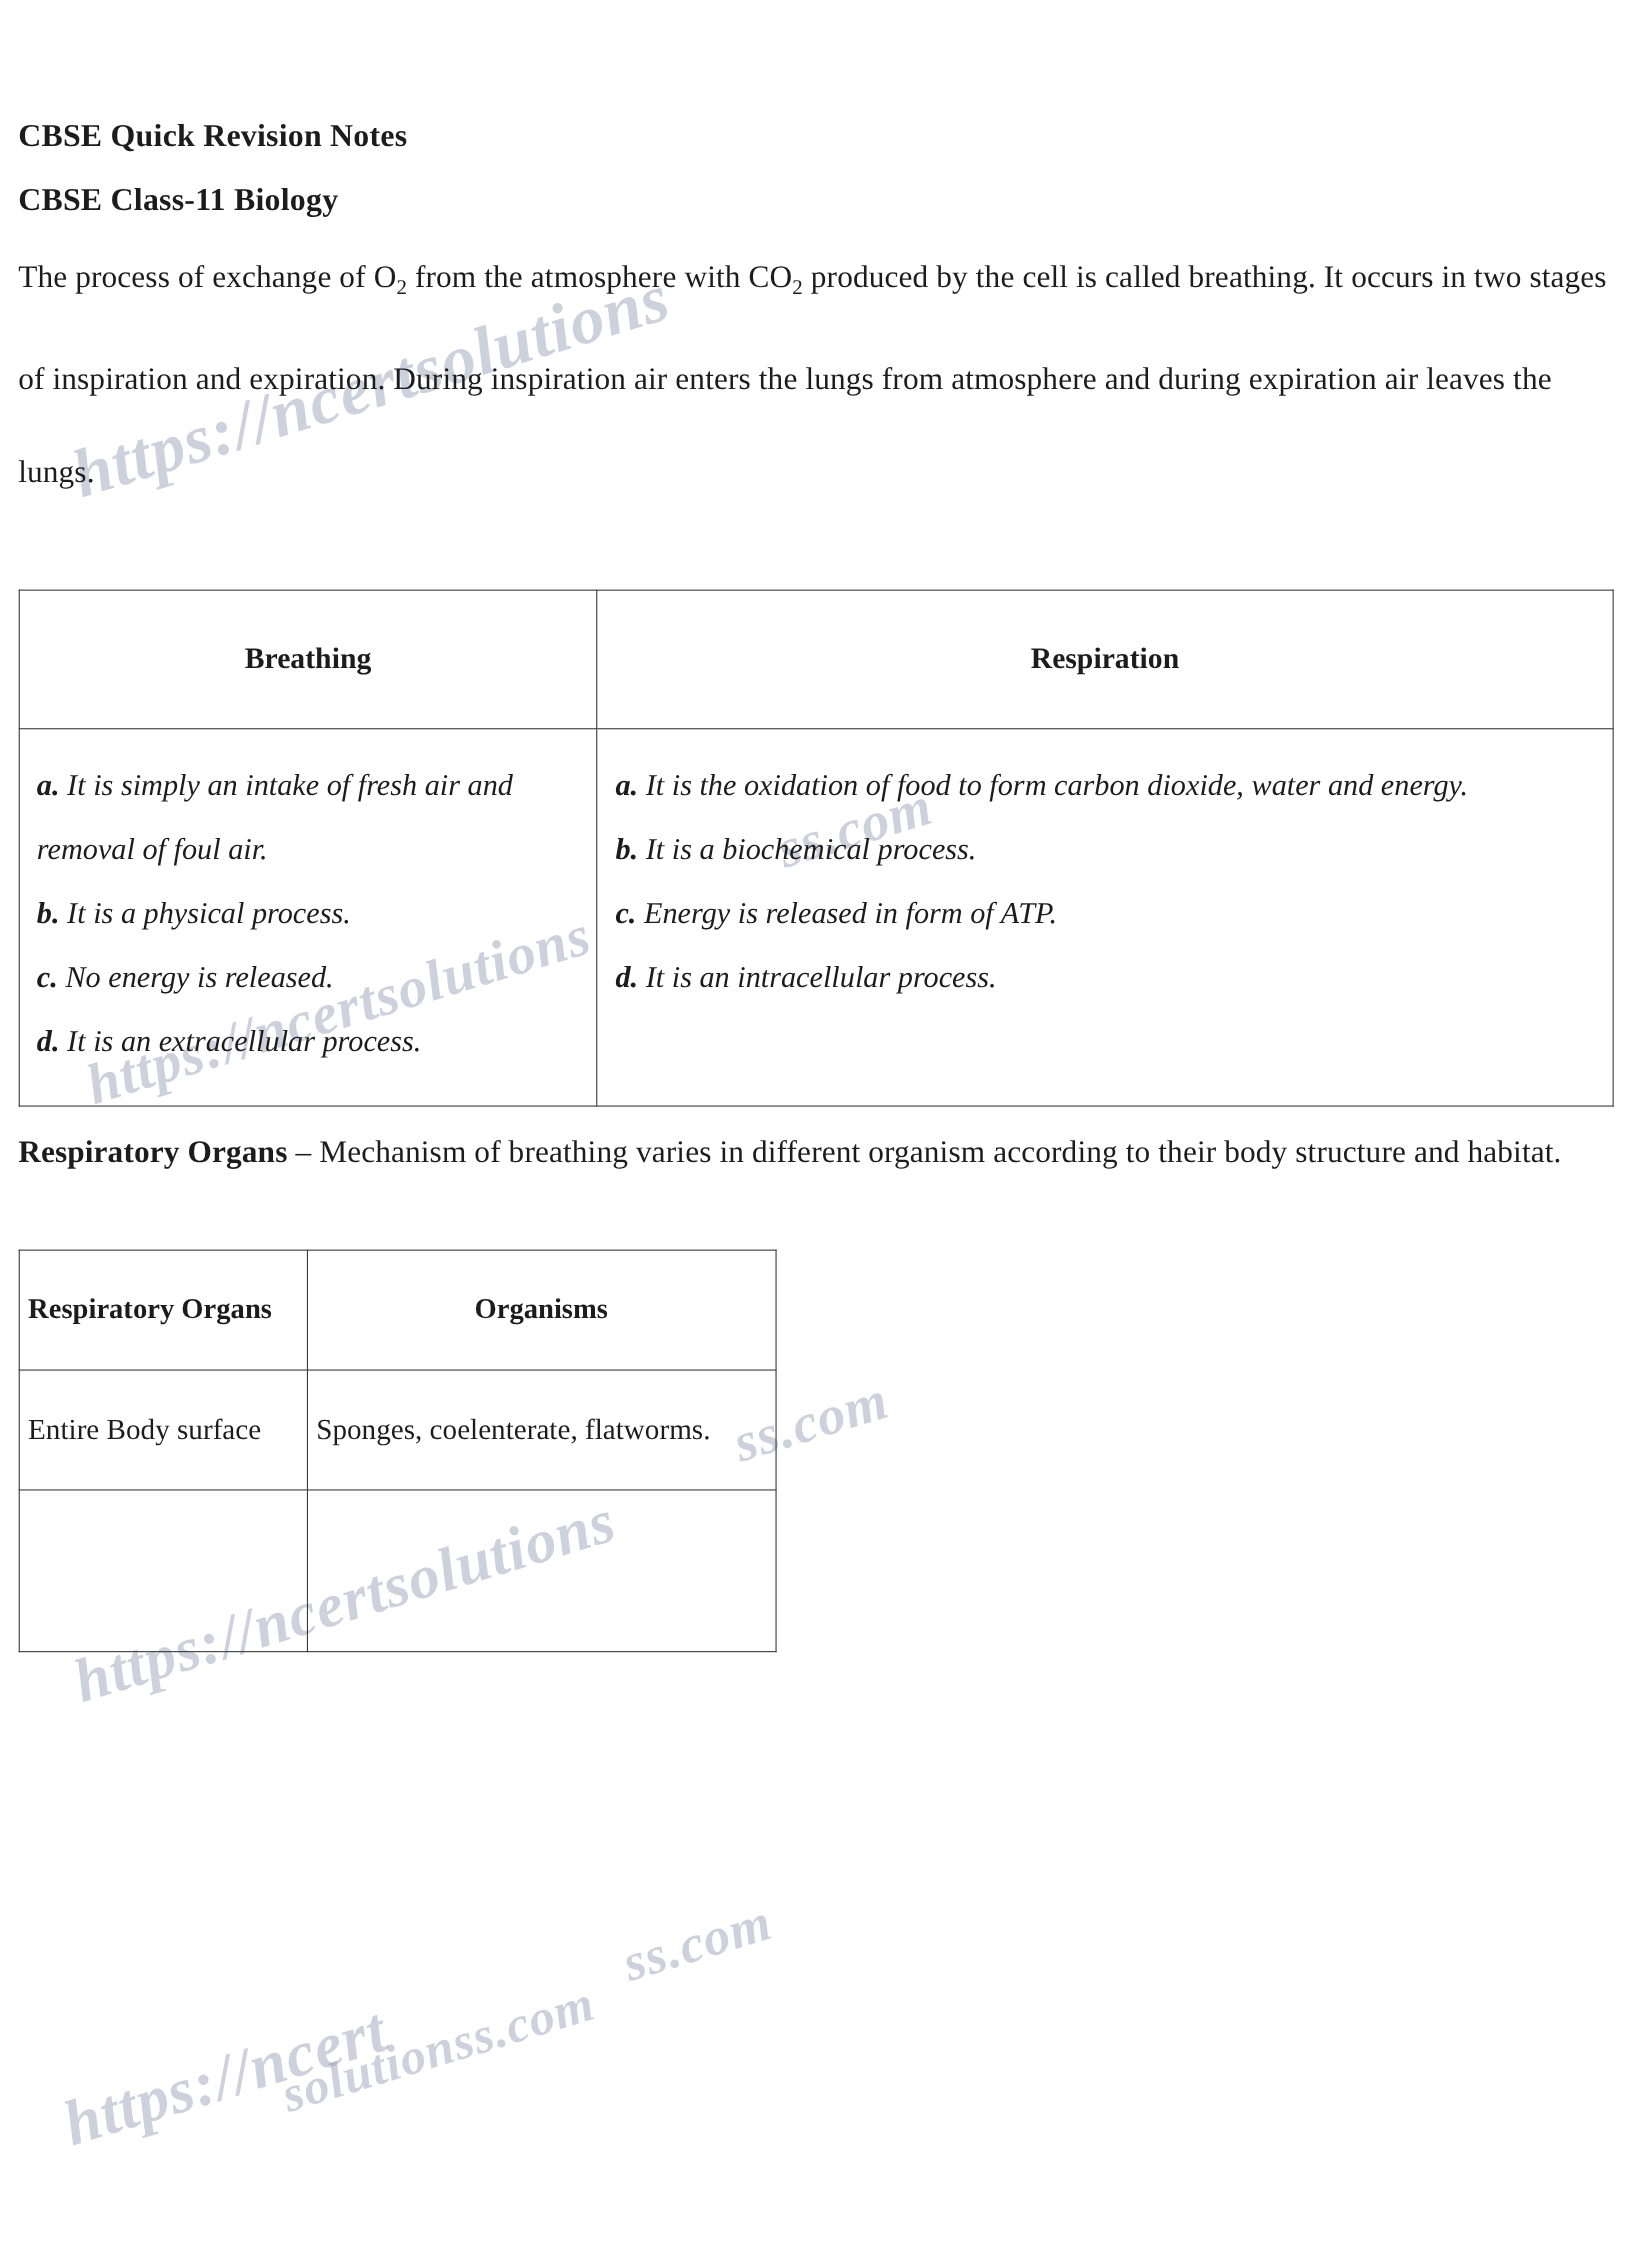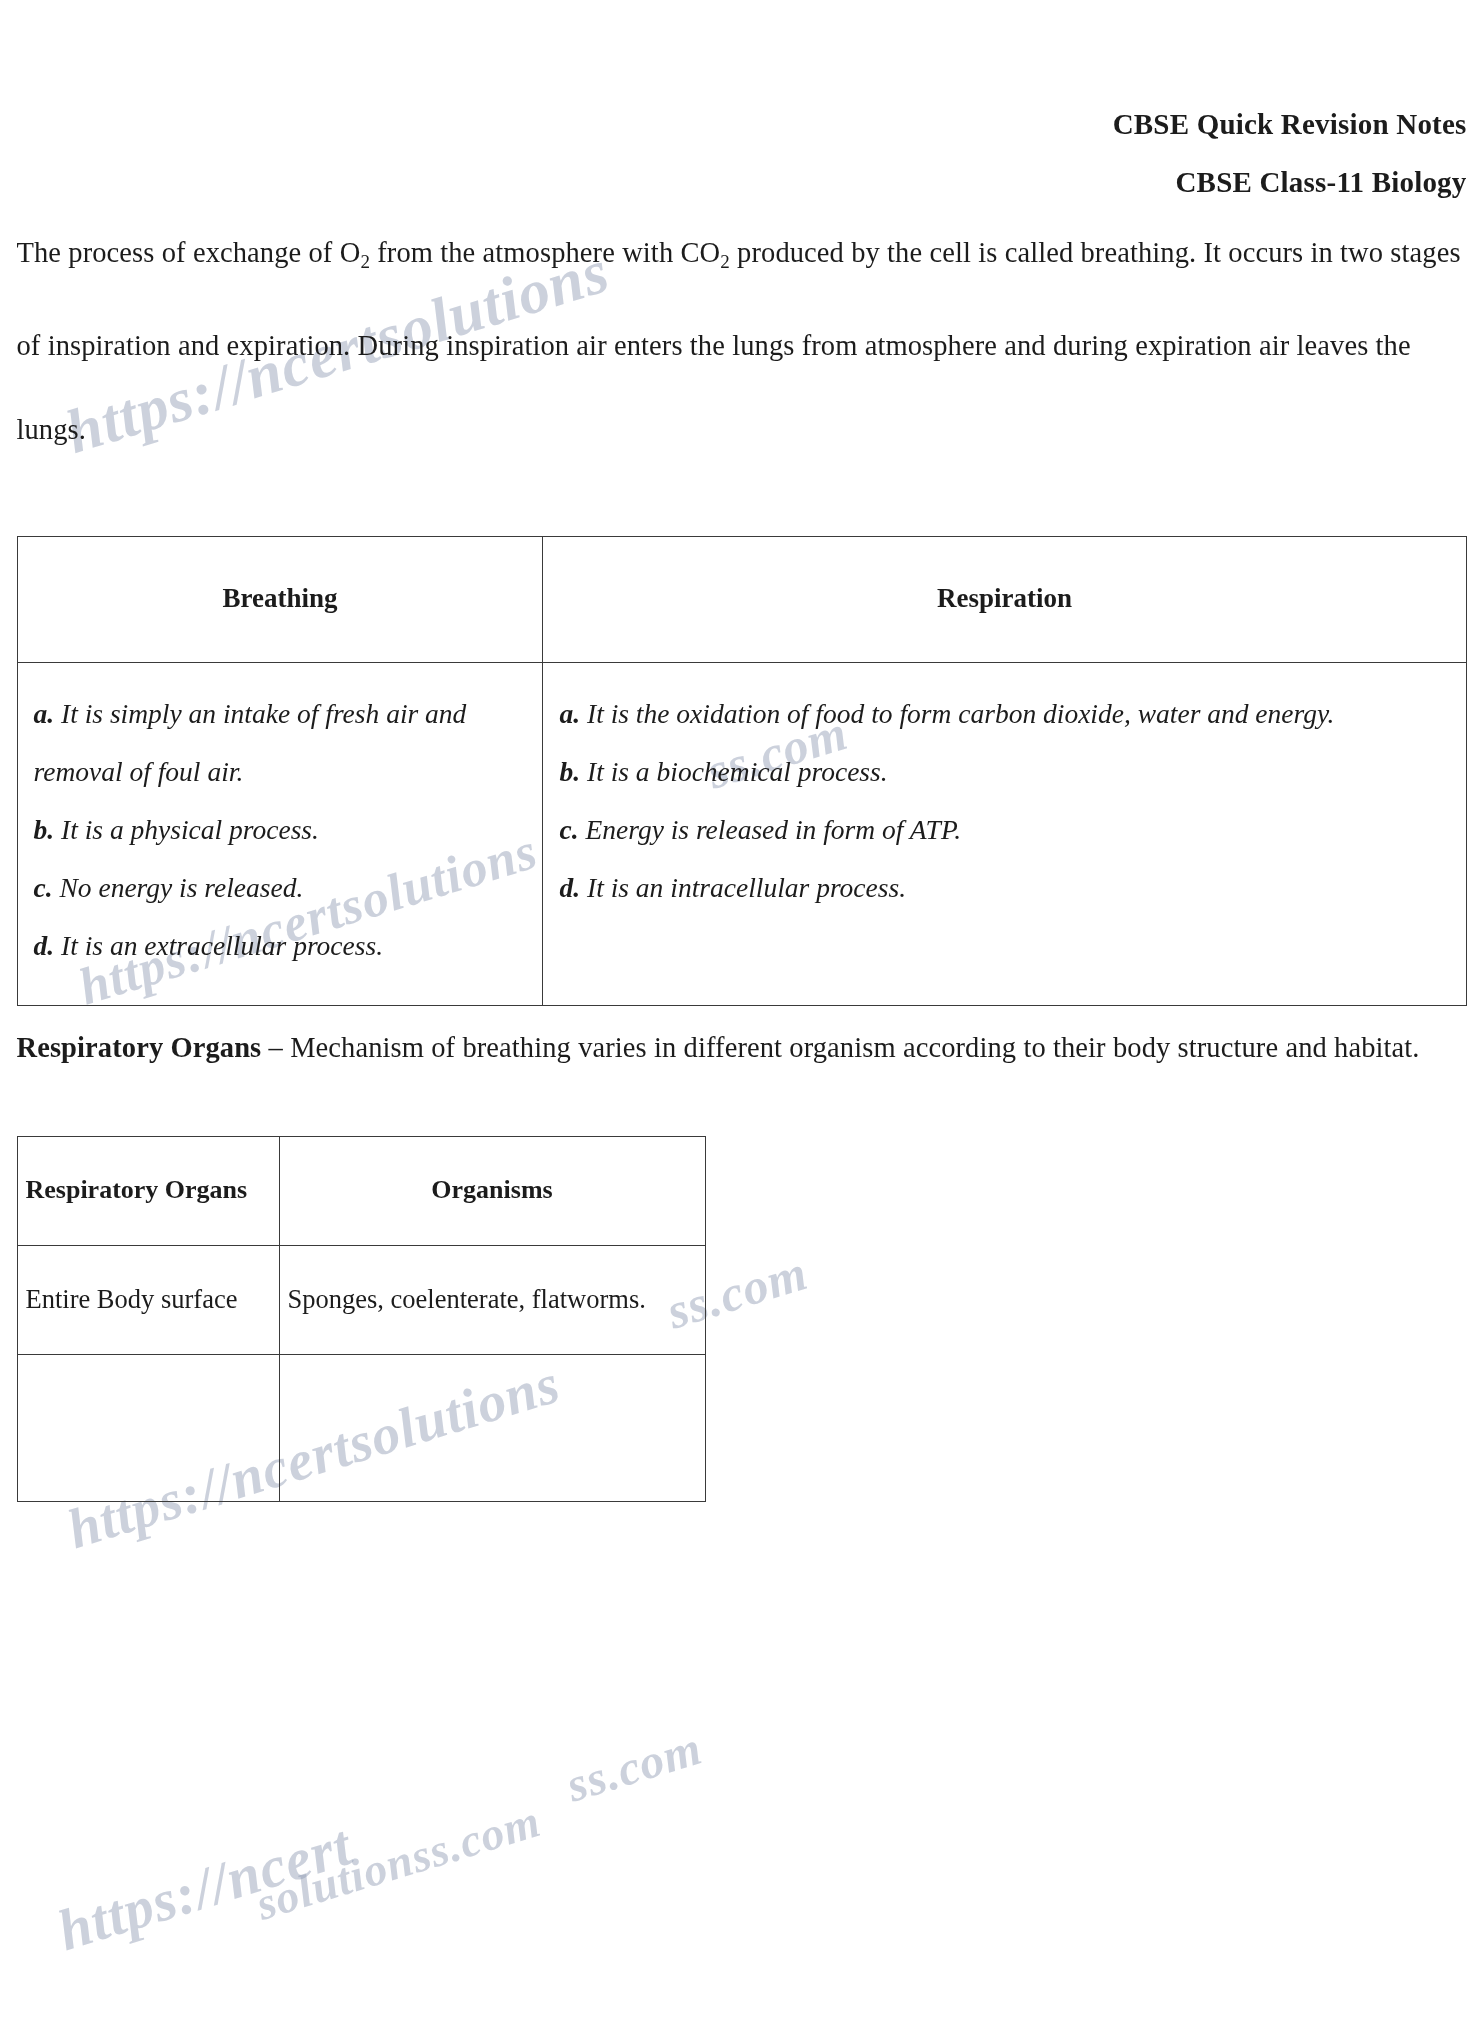--- a/index.html
+++ b/index.html
@@ -24,21 +24,21 @@
   }
   .content {
     position: relative;
     z-index: 2;
     margin: 0 auto;
     width: 1466px;
     padding: 0 8px;
     box-sizing: border-box;
   }
   .heading-block {
-    text-align: right;
+    text-align: left;
   }
   .heading-block div {
     font-weight: bold;
     font-size: 29px;
     line-height: 58px;
     letter-spacing: 0.2px;
   }
   .heading-block .h-title { font-size: 29px; }
   .heading-block .h-class { font-size: 29px; }
   .heading-block .h-chapter { font-size: 27px; }

